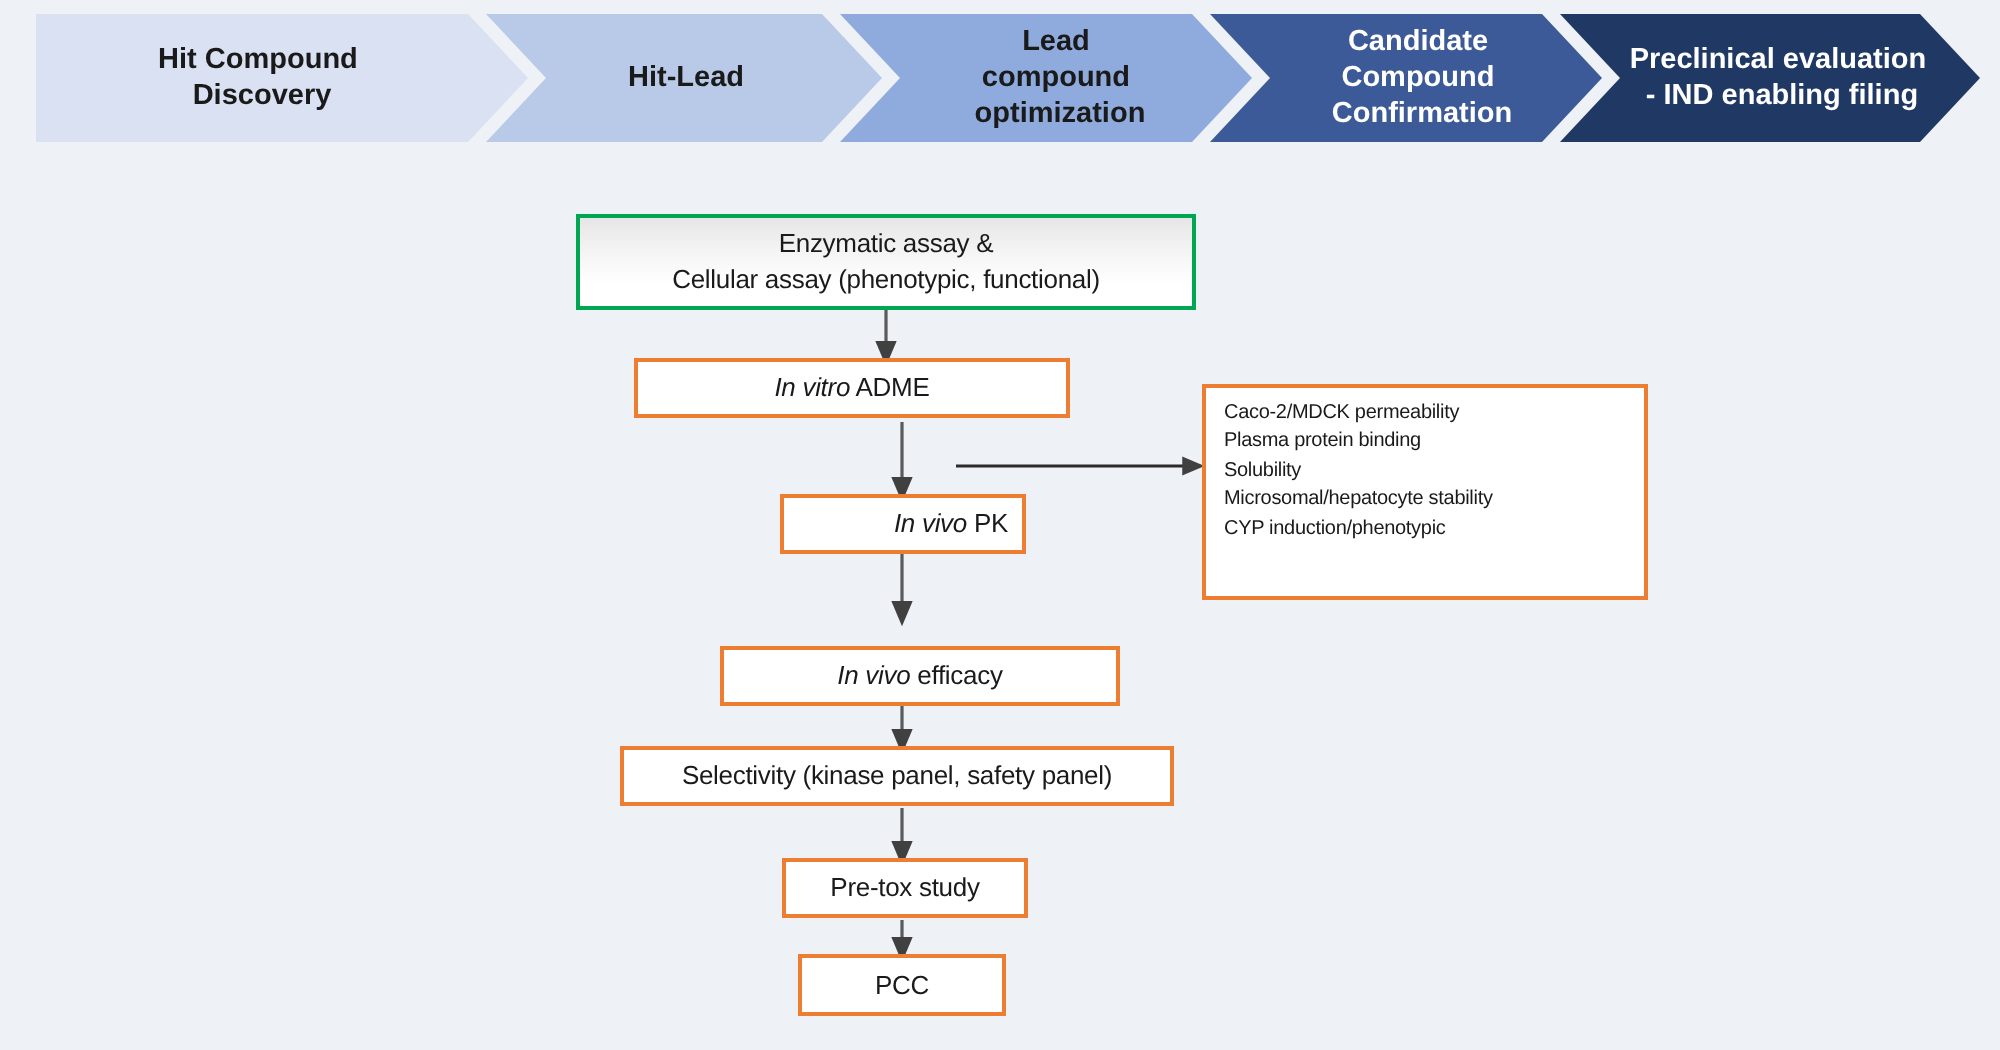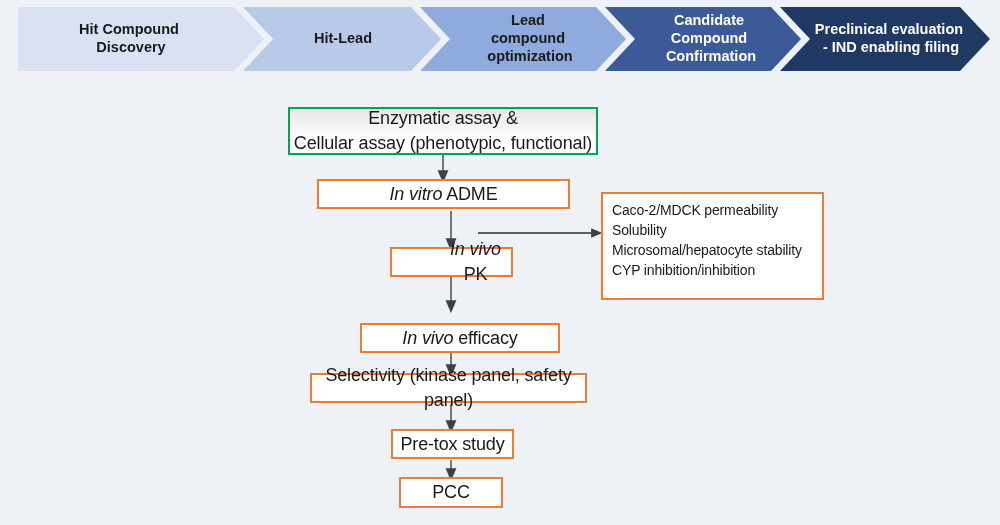--- a/index.html
+++ b/index.html
@@ -48,37 +48,37 @@
   .node {
     position: absolute;
     box-sizing: border-box;
     display: flex;
     align-items: center;
     justify-content: center;
     text-align: center;
     background: #ffffff;
     color: #1a1a1a;
     font-family: "Liberation Sans", sans-serif;
-    font-size: 18px;
+    font-size: 13px;
     line-height: 1.38;
     letter-spacing: -0.15px;
   }
   .node.orange {
     border: 2px solid #ED7D31;
   }
   .node.green {
     border: 2.5px solid #00A651;
     background: linear-gradient(to bottom, #e6e6e6 0%, #f4f4f4 38%, #ffffff 75%, #ffffff 100%);
   }
   .node.detail {
     border: 2px solid #ED7D31;
     display: block;
     text-align: left;
     padding: 6px 9px 4px 9px;
-    font-size: 14px;
+    font-size: 10px;
     line-height: 1.44;
   }
   .detail-line { white-space: nowrap; }
   .it { font-style: italic; }
 
   
   #arrows {
     position: absolute;
     left: 0; top: 0;
     width: 1000px; height: 525px;
@@ -153,21 +153,21 @@
 
 <div id="flow">
 
   <div class="node green" style="left:288px; top:107px; width:310px; height:48px;">
     <div>
       <div>Enzymatic assay &amp;</div>
       <div>Cellular assay (phenotypic, functional)</div>
     </div>
   </div>
 
-  <div class="node orange" style="left:317px; top:179px; width:253px; height:30px;">
+  <div class="node orange" style="left:317px; top:179px; width:218px; height:30px;">
     <span><span class="it">In vitro</span><span> ADME</span></span>
   </div>
 
   <div class="node orange" style="left:390px; top:247px; width:123px; height:30px;padding-left:48px;">
     <span><span class="it">In vivo</span><span> PK</span></span>
   </div>
 
   <div class="node orange" style="left:360px; top:300px; width:200px; height:30px;margin-top:23px;">
     <span><span class="it">In vivo</span><span> efficacy</span></span>
   </div>
@@ -179,18 +179,19 @@
   <div class="node orange" style="left:391px; top:429px; width:123px; height:30px;">
     <span>Pre-tox study</span>
   </div>
 
   <div class="node orange" style="left:399px; top:477px; width:104px; height:31px;">
     <span>PCC</span>
   </div>
 
   <div class="node detail" style="left:601px; top:192px; width:223px; height:108px;">
     <div class="detail-line">Caco-2/MDCK permeability</div>
+    <div class="detail-line">Plasma protein binding</div>
     <div class="detail-line">Solubility</div>
     <div class="detail-line">Microsomal/hepatocyte stability</div>
-    <div class="detail-line">CYP inhibition/inhibition</div>
+    <div class="detail-line">CYP induction/phenotypic</div>
   </div>
 
 </div>
 
 </body></html>

